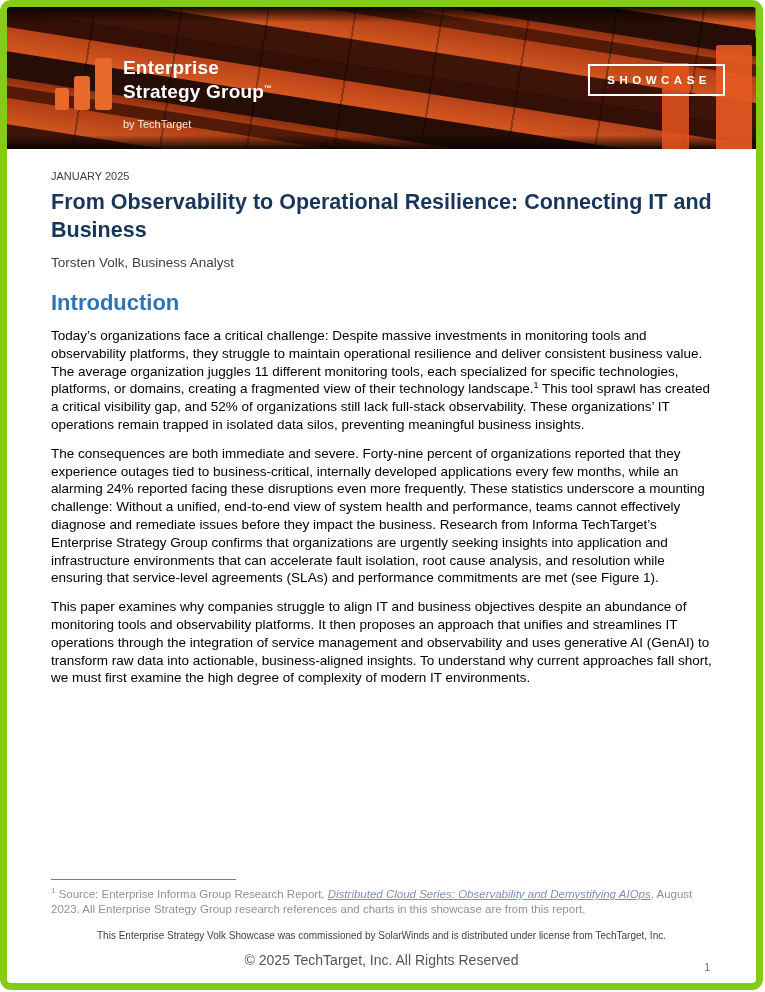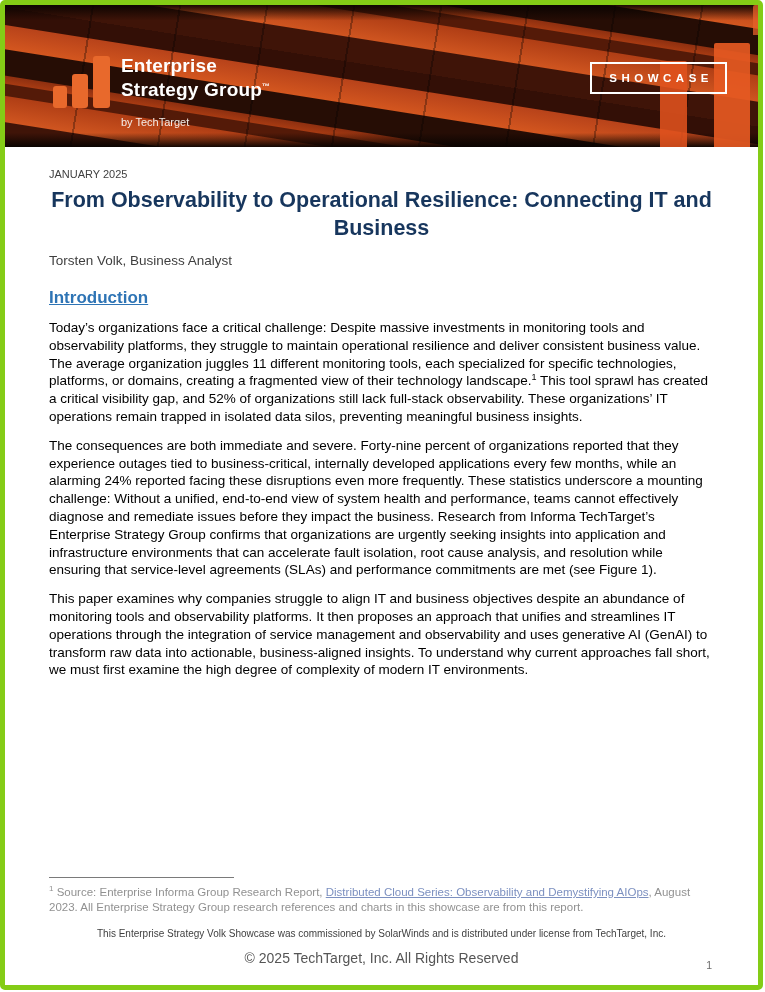--- a/index.html
+++ b/index.html
@@ -1,19 +1,19 @@
 <!DOCTYPE html>
 <html><head>
 <meta charset="utf-8">
 <style>
   html,body{margin:0;padding:0;background:#ffffff;}
   body{font-family:"Liberation Sans","DejaVu Sans",sans-serif;}
   .page{
     position:relative;width:763px;height:990px;margin:0;
-    border:5px solid #84cc16;border-radius:5px;overflow:hidden;background:#ffffff;
+    border:7px solid #84cc16;border-radius:11px;overflow:hidden;background:#ffffff;
     box-sizing:border-box;
   }
 
   
   .hero{
     position:relative;height:142px;overflow:hidden;
     background-color:#230b04;
     background-image:
       linear-gradient(180deg, rgba(8,3,1,0.92) 0%, rgba(8,3,1,0) 11%, rgba(8,3,1,0) 90%, rgba(8,3,1,0.95) 100%),
       repeating-linear-gradient(99deg, rgba(0,0,0,0.30) 0px, rgba(0,0,0,0.30) 2px, rgba(0,0,0,0) 2px, rgba(0,0,0,0) 86px),
@@ -45,32 +45,32 @@
   .badge{
     position:absolute;right:31px;top:57px;
     border:2px solid #ffffff;color:#ffffff;background:transparent;
     font-size:11.5px;font-weight:bold;letter-spacing:4.5px;
     padding:8px 12px 8px 17px;
   }
 
   
   .content{padding:0 44px;}
   .date{margin-top:21px;font-size:11px;color:#3f3f3f;}
-  .title{margin:6px 0 0;font-size:21.5px;line-height:28px;color:#17365D;font-weight:bold;text-align:center;}
+  .title{margin:6px 0 0;font-size:21.5px;line-height:28px;color:#17365D;font-weight:bold;}
   .author{margin-top:11px;font-size:13.5px;color:#3f3f3f;}
-  .section-heading{margin:20px 0 0;font-size:17px;color:#2E74B5;font-weight:bold;text-decoration:underline;}
+  .section-heading{margin:20px 0 0;font-size:22px;color:#2E74B5;font-weight:bold;}
   .body-p{margin:11px 0 0;font-size:13.5px;line-height:17.8px;color:#000000;}
   .body-p sup{font-size:9px;line-height:0;}
 
   
   .footer{position:absolute;left:44px;right:44px;top:872px;}
   .fn-sep{width:185px;border-top:1px solid #7a7a7a;height:0;}
   .footnote{margin:7px 0 0;font-size:11.5px;line-height:15px;color:#919191;}
   .footnote sup{font-size:8px;line-height:0;}
-  .fn-link{color:#7C90C0;text-decoration:underline;cursor:pointer;}
+  .fn-link{color:#7C90C0;font-style:italic;text-decoration:underline;cursor:pointer;}
   .commissioned{text-align:center;font-size:10px;color:#3f3f3f;margin-top:13px;}
   .copyright{text-align:center;font-size:14px;color:#555555;margin-top:11px;}
   .page-number{position:absolute;right:2px;top:82px;font-size:10.5px;color:#6b6b6b;}
 </style>
 </head>
 <body>
 
 <div class="page">
 
   <header class="hero">

